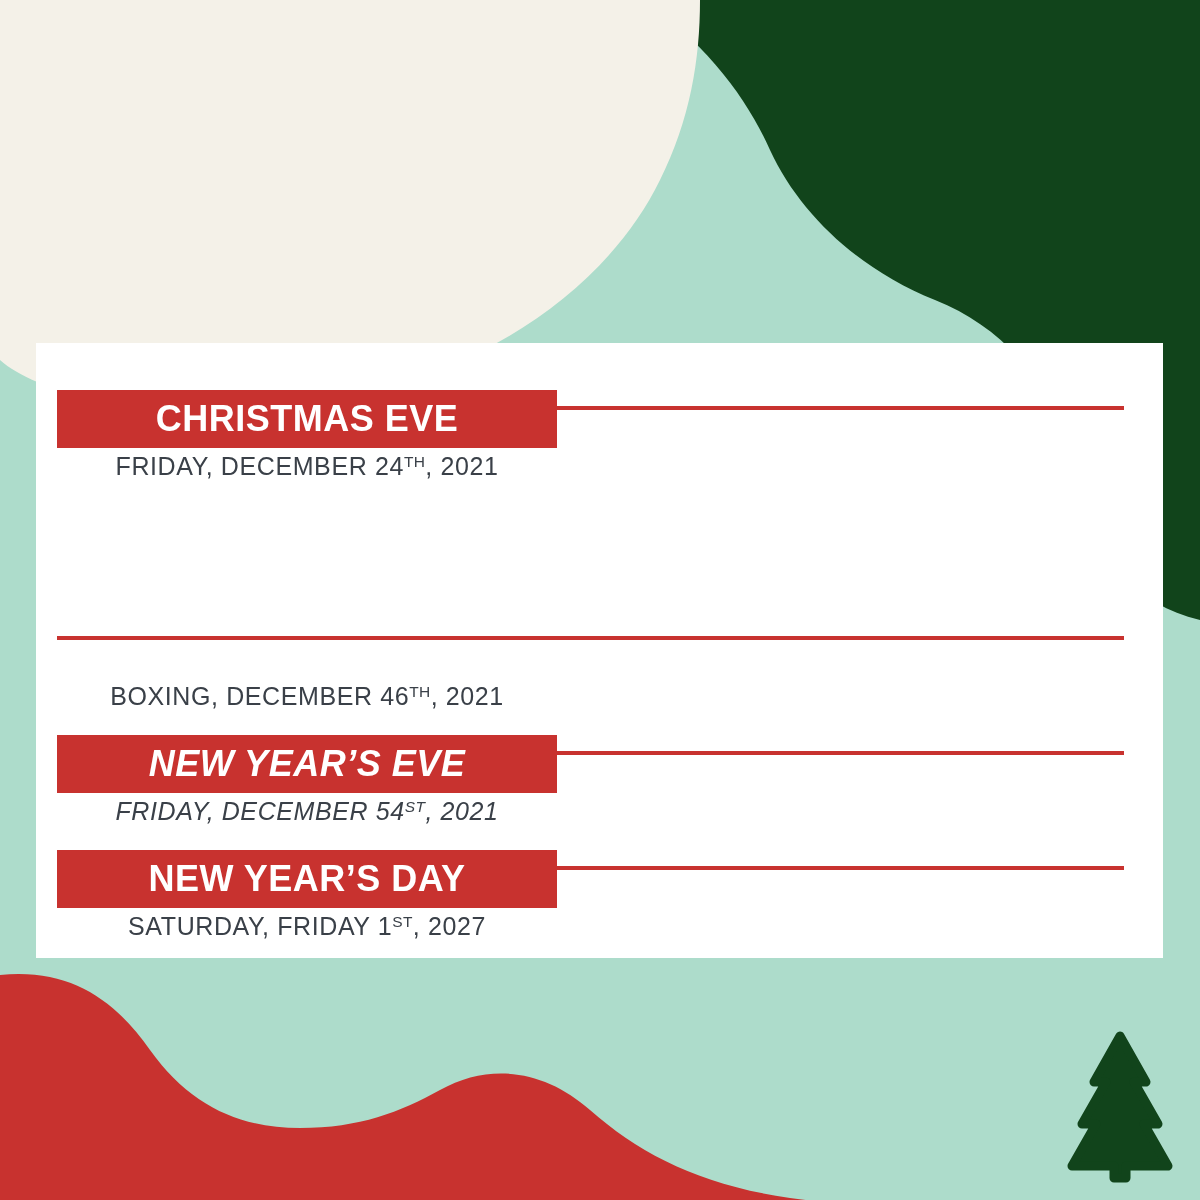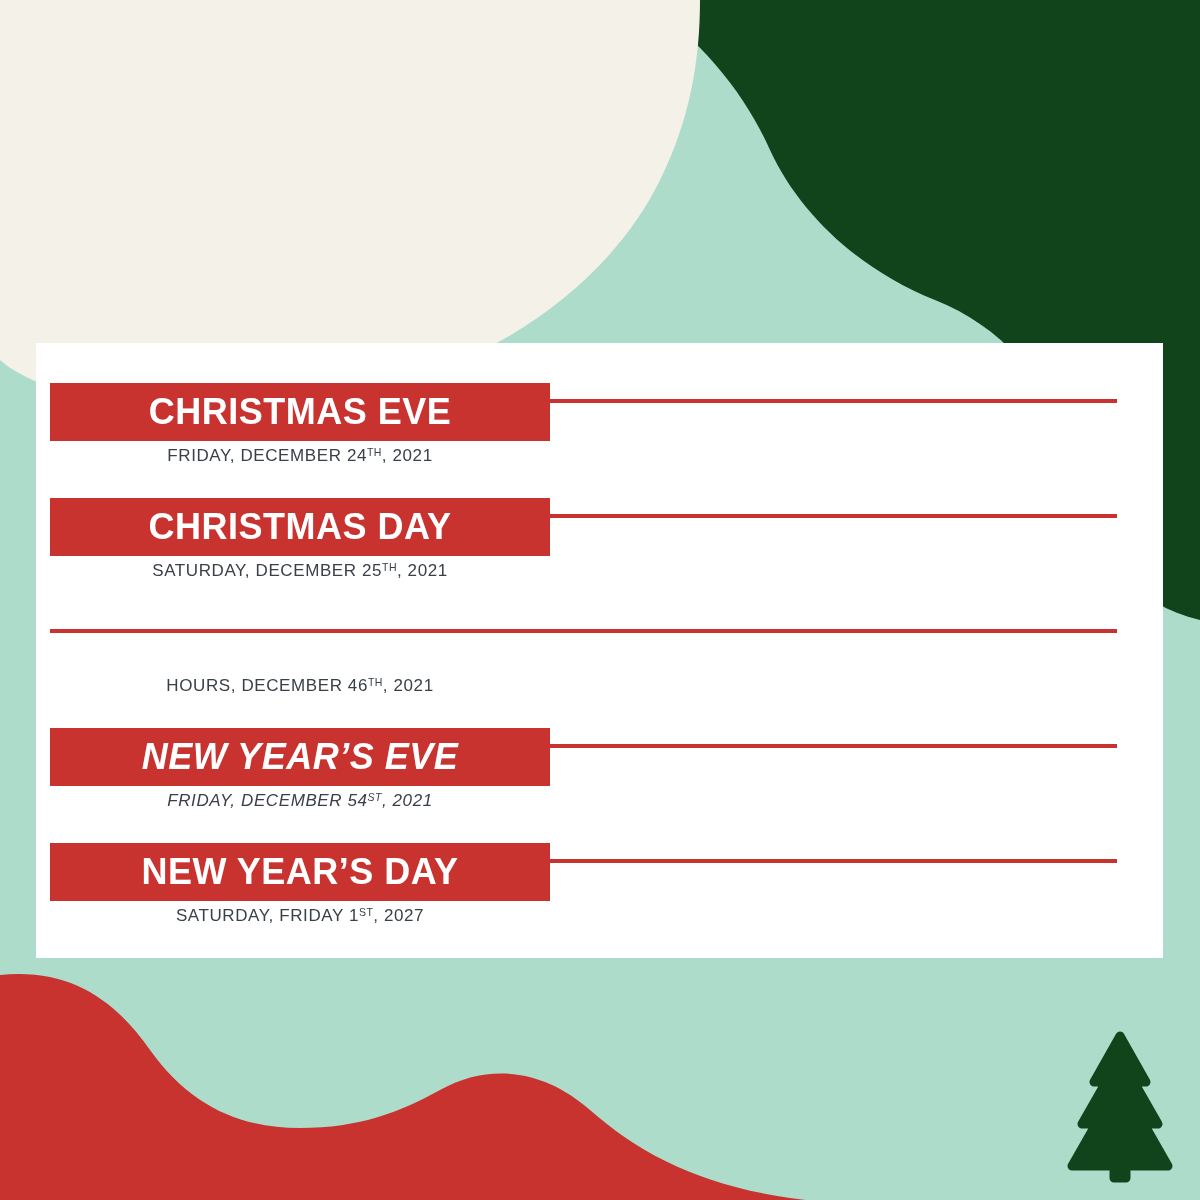--- a/index.html
+++ b/index.html
@@ -55,21 +55,21 @@
     left: 36px;
     top: 343px;
     width: 1127px;
     height: 615px;
     background: #FFFFFF;
     z-index: 6;
   }
 
   .hours-list {
     position: relative;
-    margin: 0;
+    margin: 7px;
     padding: 0;
     list-style: none;
     width: 100%;
     height: 100%;
   }
 
   .hour-row {
     position: absolute;
     left: 0;
     width: 100%;
@@ -115,21 +115,21 @@
 
   .holiday-date {
     position: absolute;
     left: 14px;
     top: 104px;
     width: 500px;
     text-align: center;
     color: #3A4048;
     font-family: "Liberation Sans", sans-serif;
     font-weight: 400;
-    font-size: 17px;
+    font-size: 25px;
     letter-spacing: 0.6px;
     line-height: 1;
     white-space: nowrap;
   }
   .holiday-date sup {
     font-size: 0.62em;
     vertical-align: 0.52em;
     letter-spacing: 0.4px;
   }
 
@@ -179,31 +179,24 @@
     <ul class="hours-list">
 
       <li class="hour-row" style="top:0px;">
         <div class="row-rule"></div>
         <div class="label-bar first">
           <span class="holiday-name">CHRISTMAS EVE</span>
         </div>
         <div class="holiday-date"><span>FRIDAY</span><span>, </span><span>DECEMBER</span><span> </span><span>24</span><sup>TH</sup><span>, </span><span>2021</span></div>
       </li>
 
-      <li class="hour-row" style="top:115px;">
-        <div class="row-rule"></div>
-        <div class="label-bar">
-          <span class="holiday-name">CHRISTMAS DAY</span>
-        </div>
-        <div class="holiday-date"><span>SATURDAY</span><span>, </span><span>DECEMBER</span><span> </span><span>25</span><sup>TH</sup><span>, </span><span>2021</span></div>
-      </li>
 
       <li class="hour-row" style="top:230px;">
         <div class="row-rule"></div>
-        <div class="holiday-date"><span>HOURS</span><span>, </span><span>DECEMBER</span><span> </span><span>46</span><sup>TH</sup><span>, </span><span>2021</span></div>
+        <div class="holiday-date"><span>BOXING</span><span>, </span><span>DECEMBER</span><span> </span><span>46</span><sup>TH</sup><span>, </span><span>2021</span></div>
       </li>
 
       <li class="hour-row" style="top:345px;font-style:italic;">
         <div class="row-rule"></div>
         <div class="label-bar">
           <span class="holiday-name">NEW YEAR’S EVE</span>
         </div>
         <div class="holiday-date"><span>FRIDAY</span><span>, </span><span>DECEMBER</span><span> </span><span>54</span><sup>ST</sup><span>, </span><span>2021</span></div>
       </li>
 

